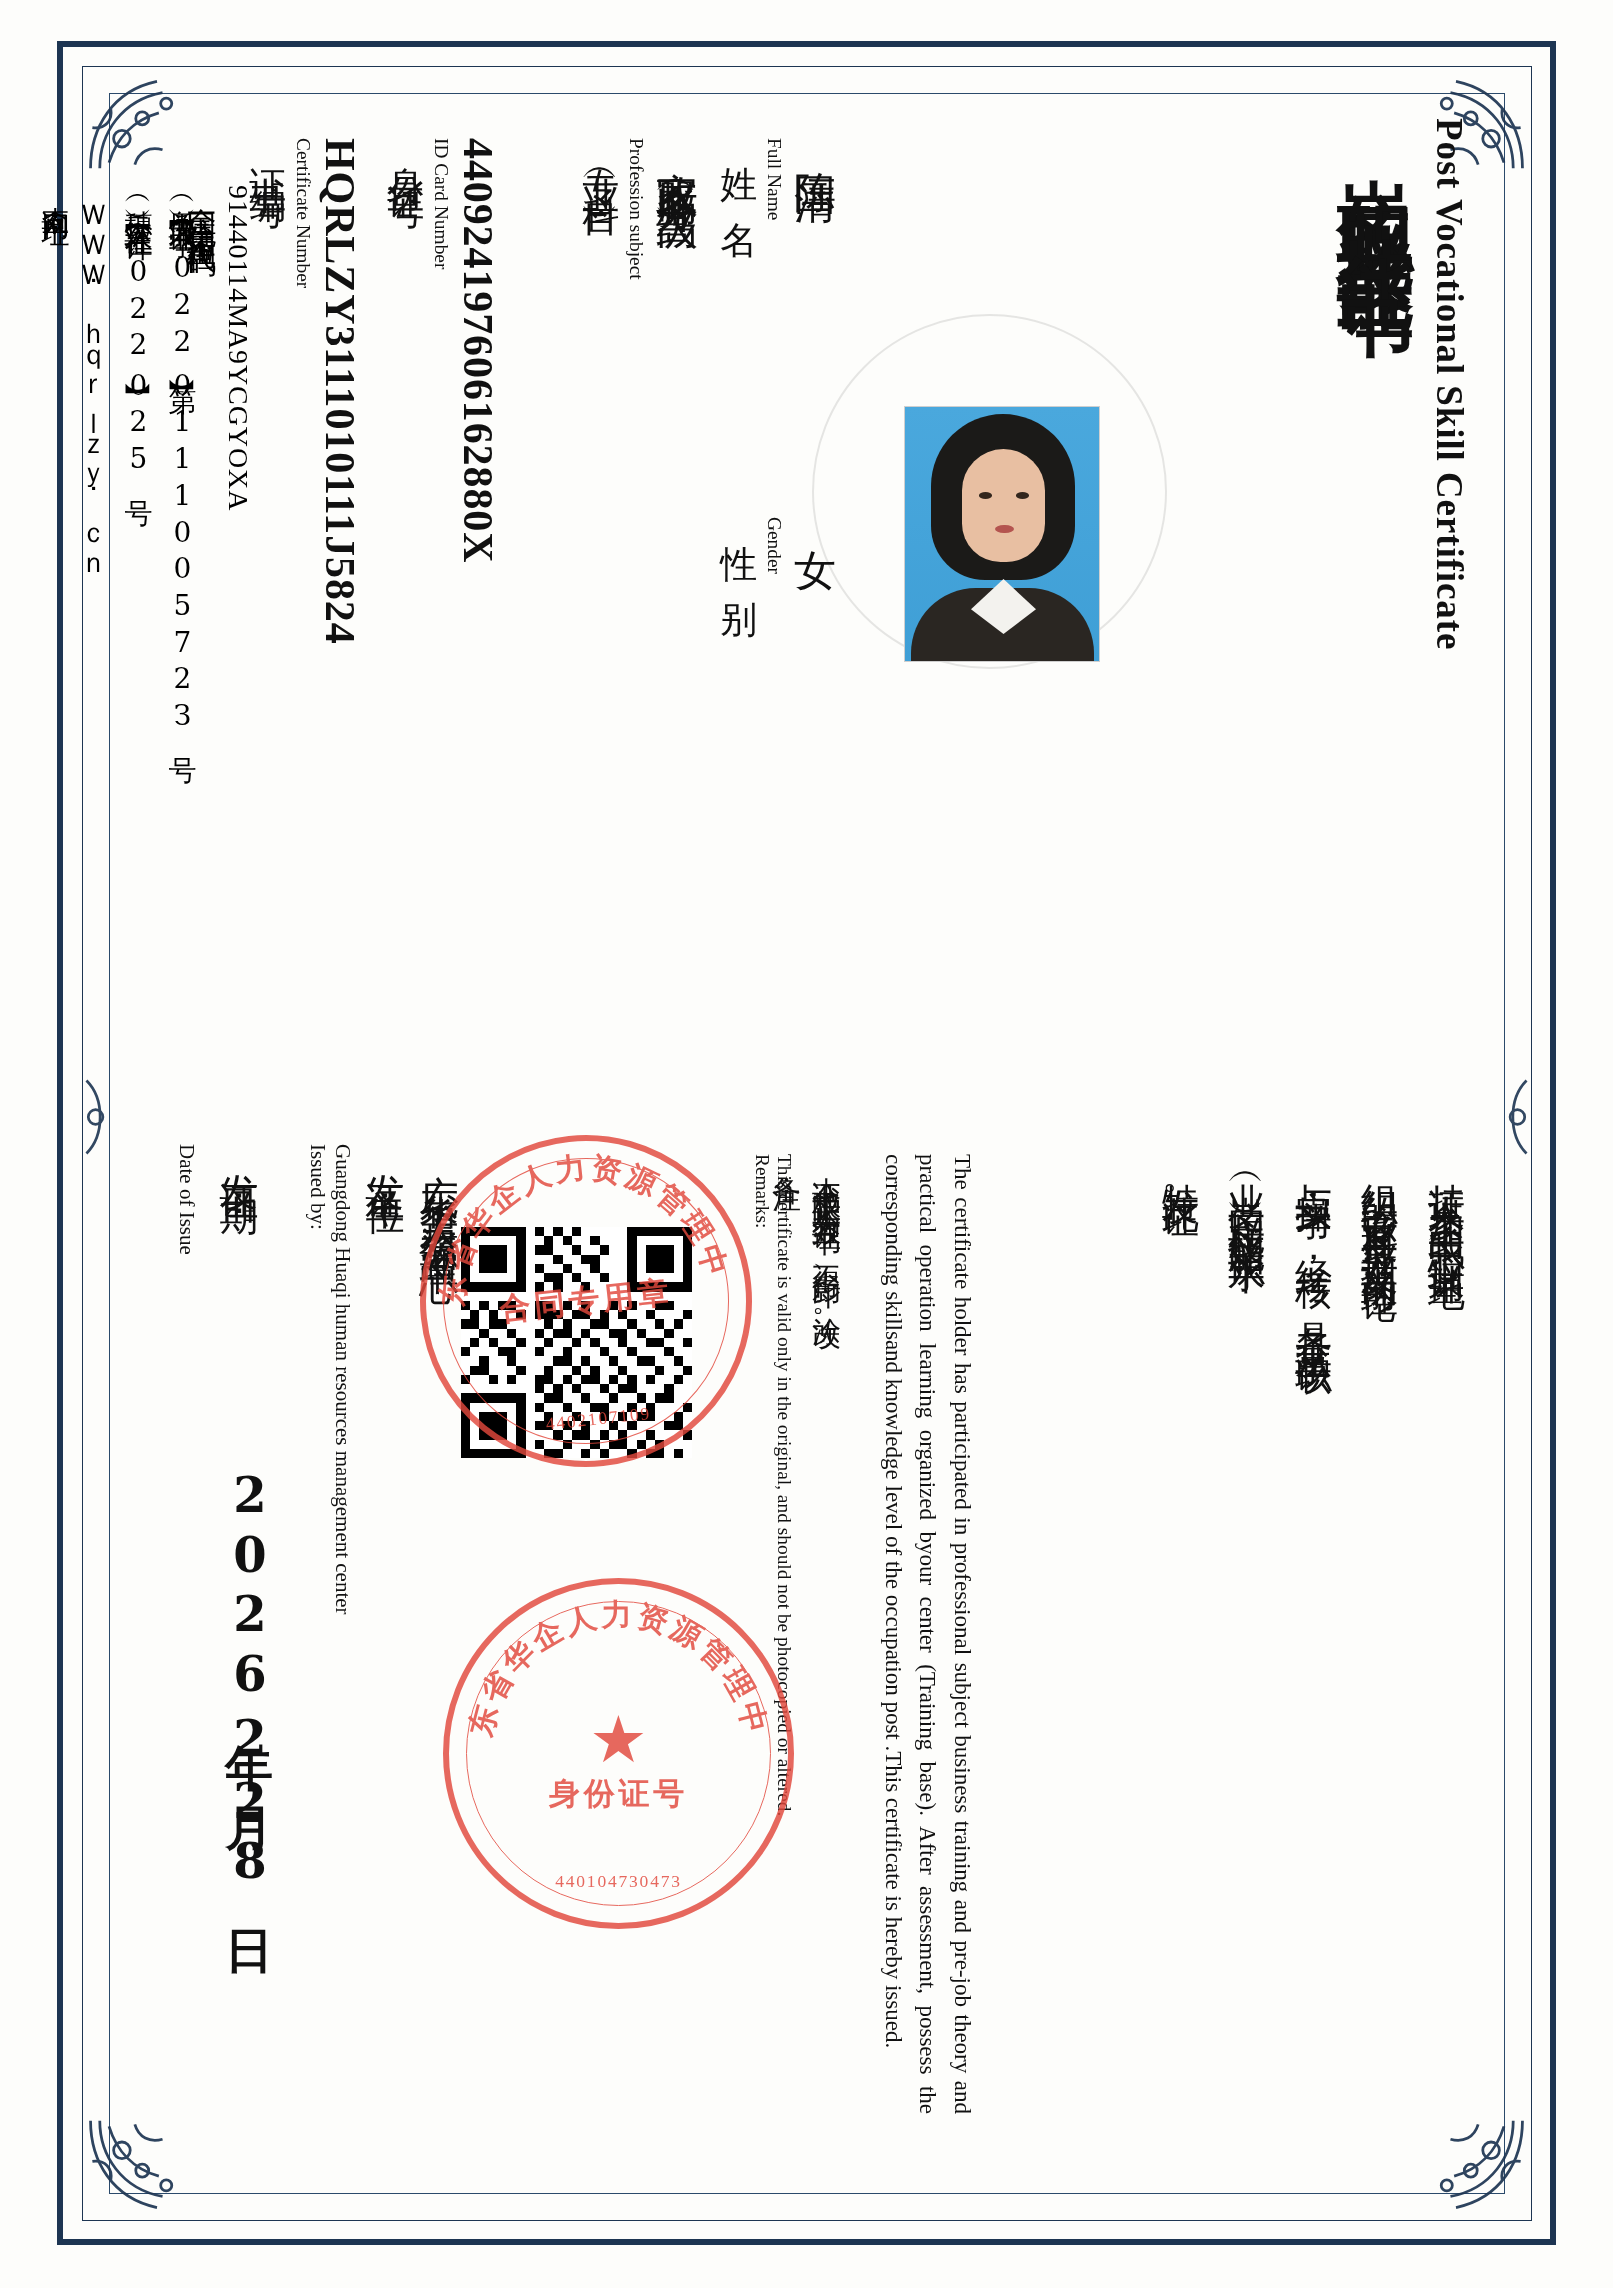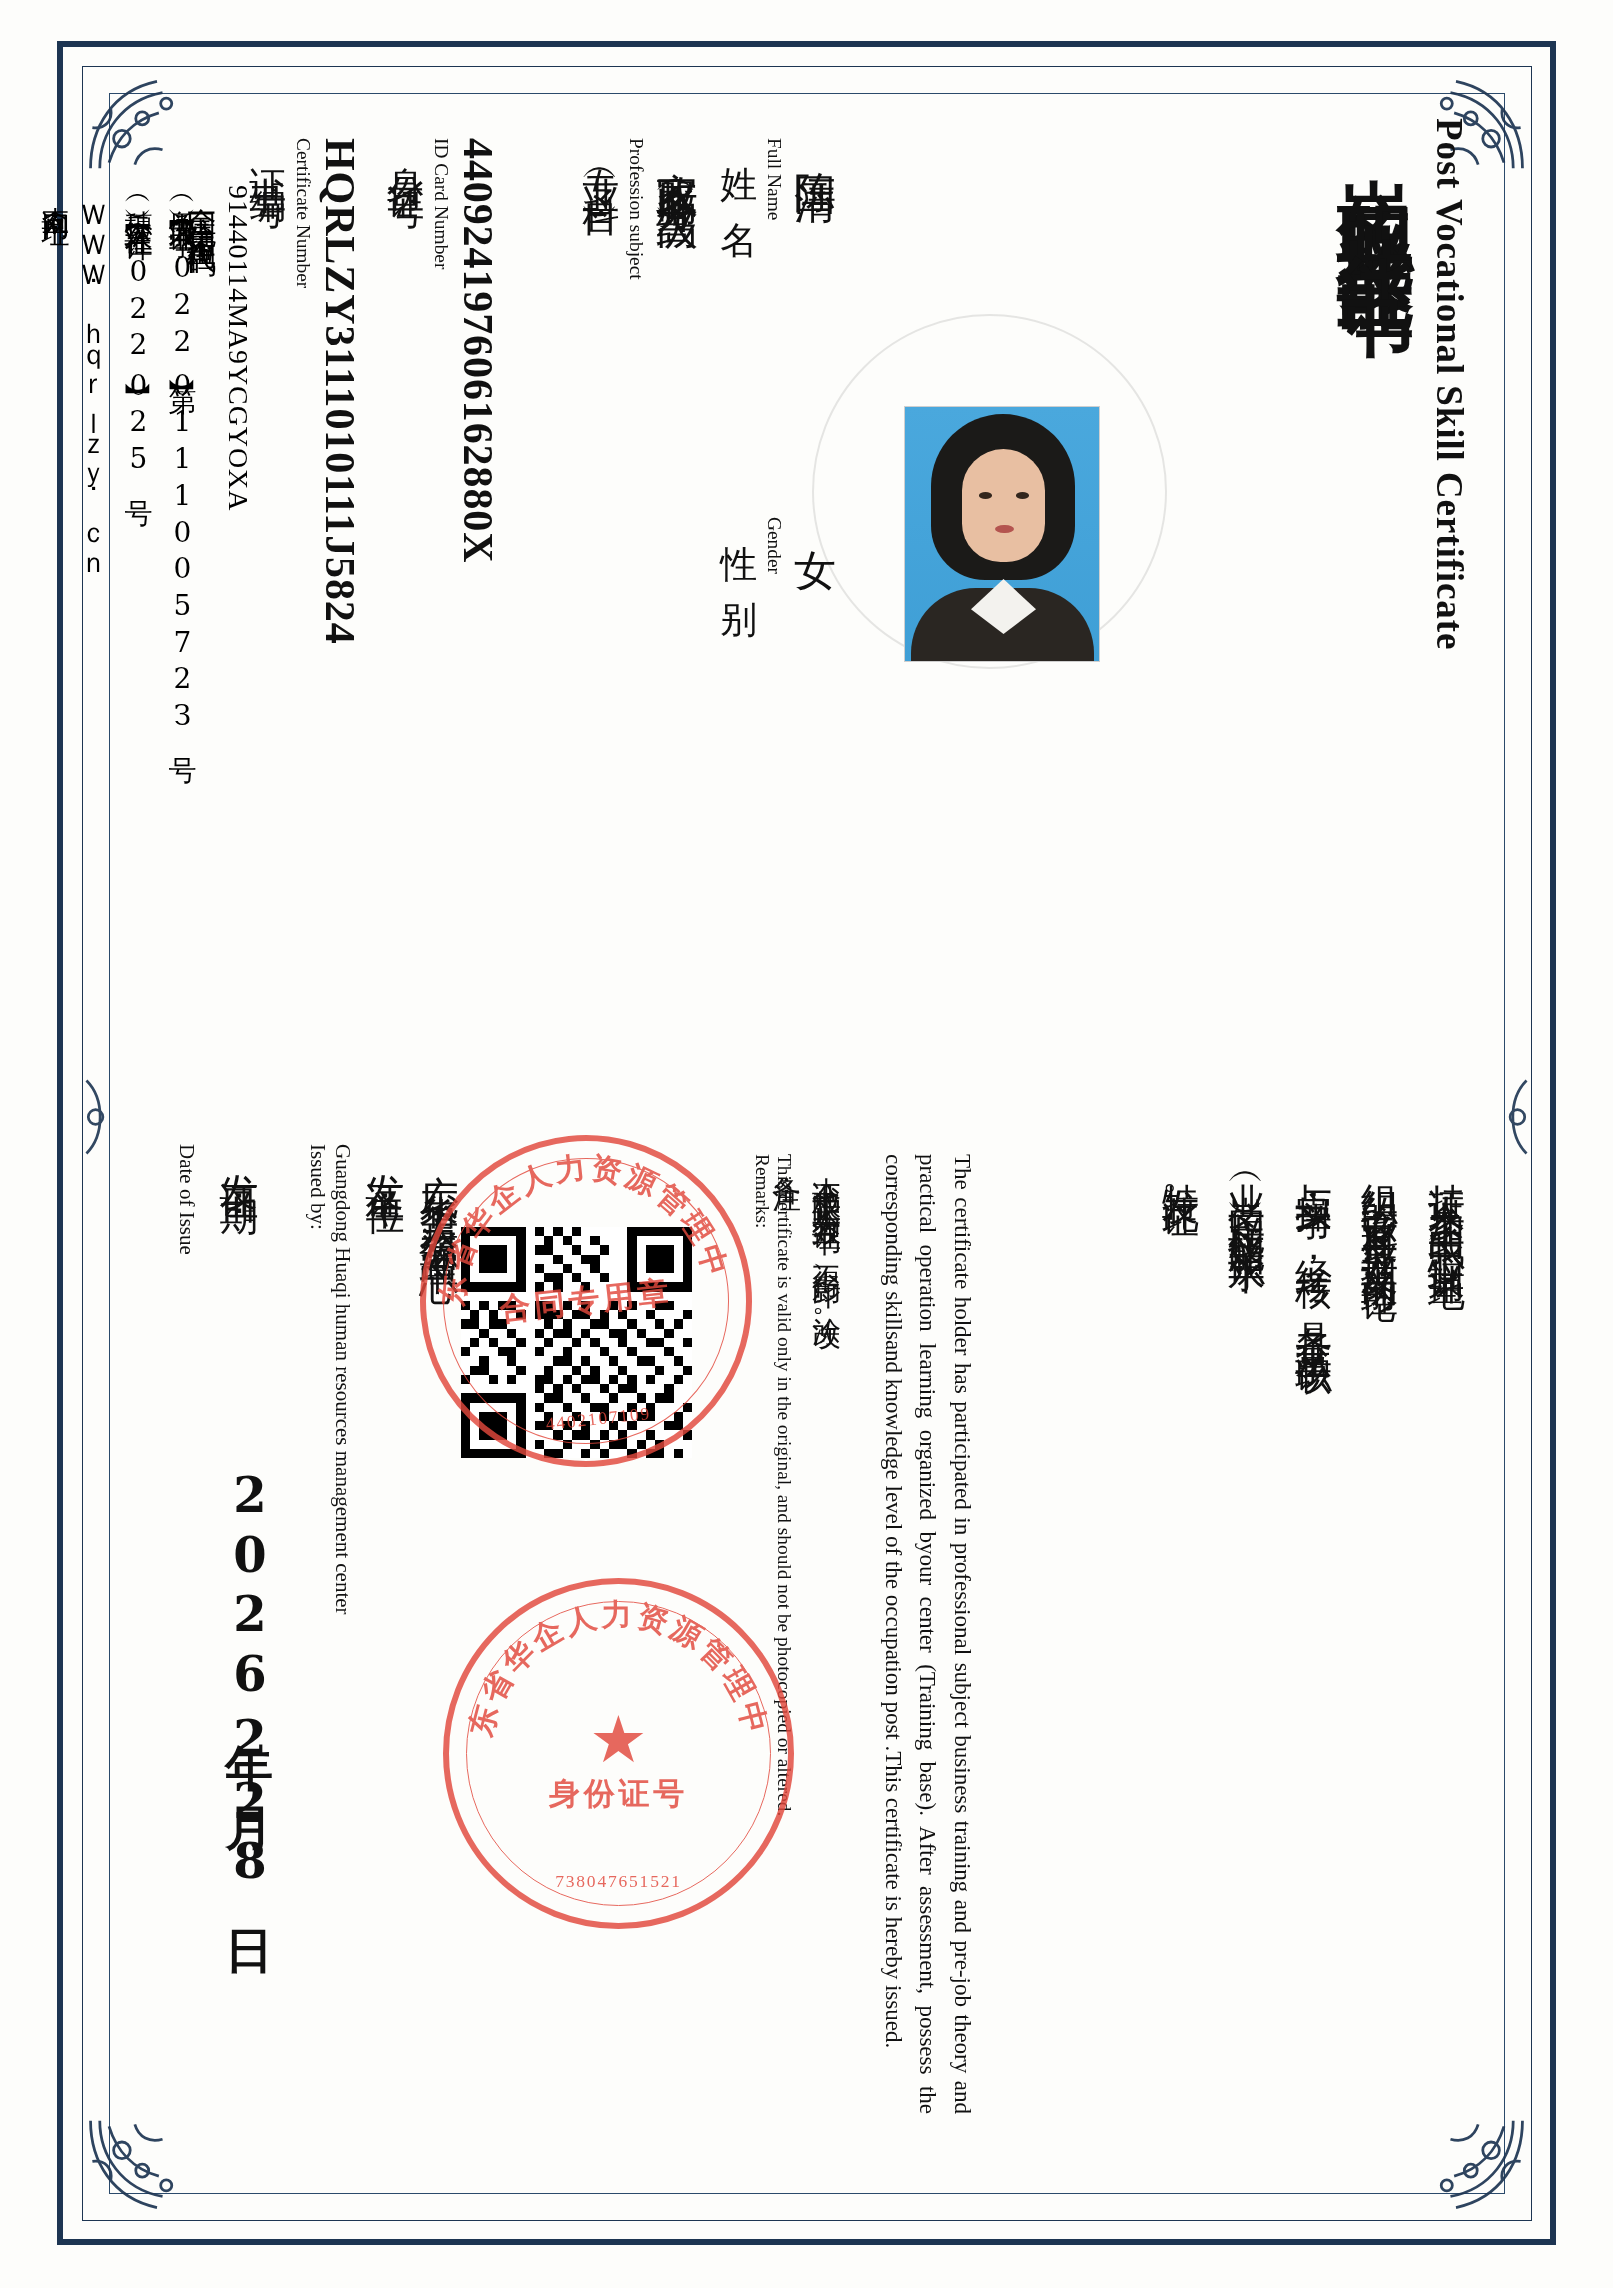--- a/index.html
+++ b/index.html
@@ -527,17 +527,17 @@
   <div class="seal seal-bottom">
     <div class="seal-ring"></div>
     <svg class="seal-arc" viewBox="0 0 380 380">
       <defs>
           <path id="arcTop2" d="M 46 190 A 144 144 0 0 1 334 190"></path>
         </defs>
       <text><textPath href="#arcTop2" startOffset="50%" text-anchor="middle">广东省华企人力资源管理中心</textPath></text>
     </svg>
     <div class="seal-star">★</div>
     <div class="seal-text" style="top:62%;">身份证号</div>
-    <div class="seal-code">738047651521</div>
+    <div class="seal-code">440104730473</div>
   </div>
 
 </div>
 
 
 </body></html>

